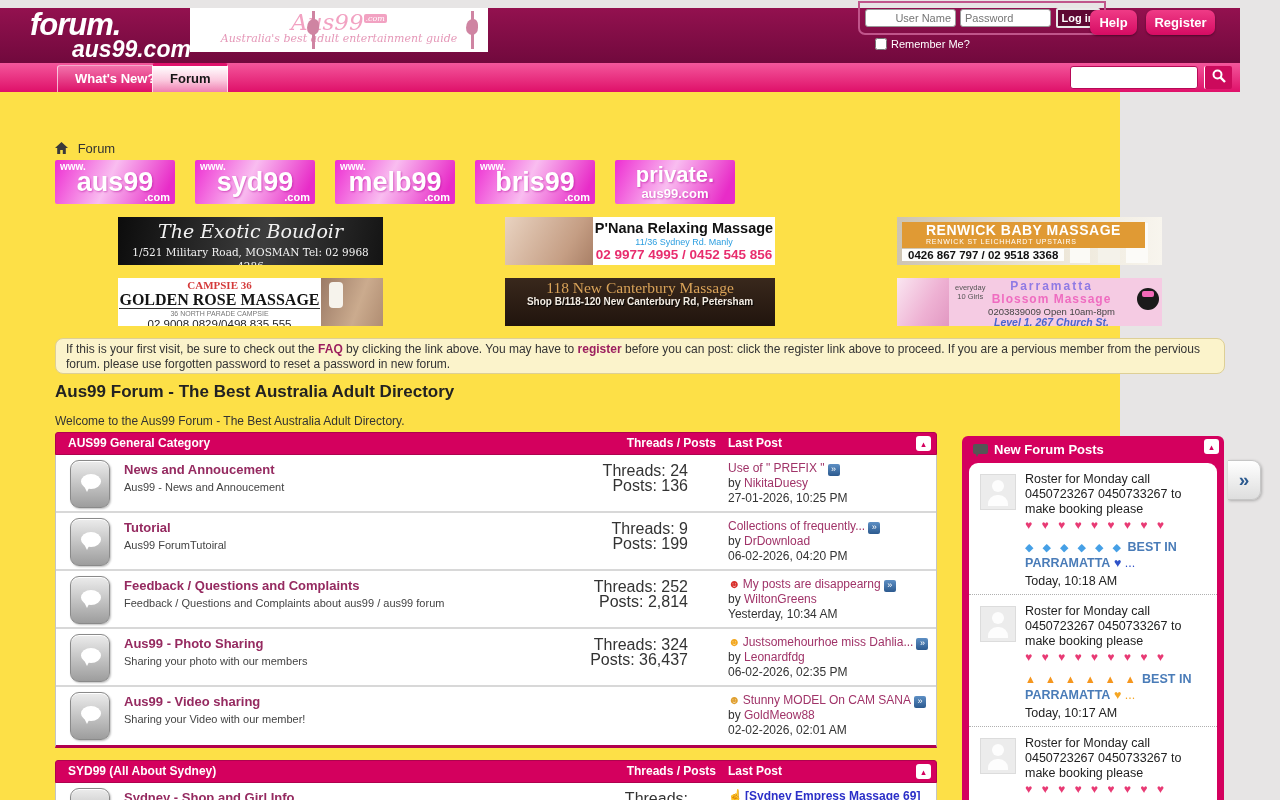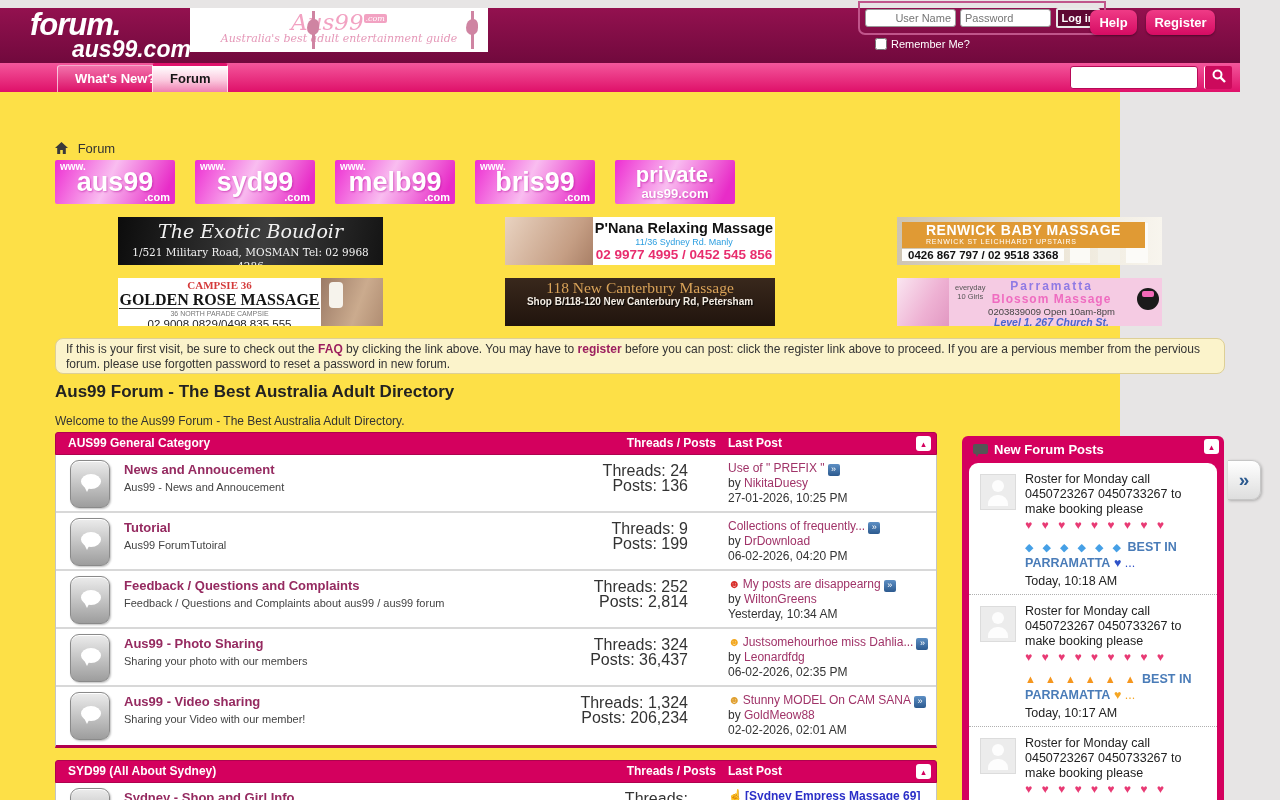--- a/index.html
+++ b/index.html
@@ -356,24 +356,20 @@
         <div class="flast">
           <div><span class="face gold">☻</span><span class="lt">Justsomehourhoe miss Dahlia...</span><span class="jump">»</span></div>
           <div class="fby"><span>by</span> <span class="usr">Leonardfdg</span></div>
           <div class="fdate">06-02-2026, 02:35 PM</div>
         </div>
       </div>
       <div class="frow">
         <div class="ficon"></div>
         <div class="ftitle">Aus99 - Video sharing</div>
         <div class="fdesc">Sharing your Video with our member!</div>
-        <div class="fstats">
-            <div>Threads: 1,324</div>
-            <div>Posts: 206,234</div>
-          </div>
         <div class="flast">
           <div><span class="face tan">☻</span><span class="lt">Stunny MODEL On CAM SANA</span><span class="jump">»</span></div>
           <div class="fby"><span>by</span> <span class="usr">GoldMeow88</span></div>
           <div class="fdate">02-02-2026, 02:01 AM</div>
         </div>
       </div>
     </div>
   </div>
 
   <div class="cat cat2">

